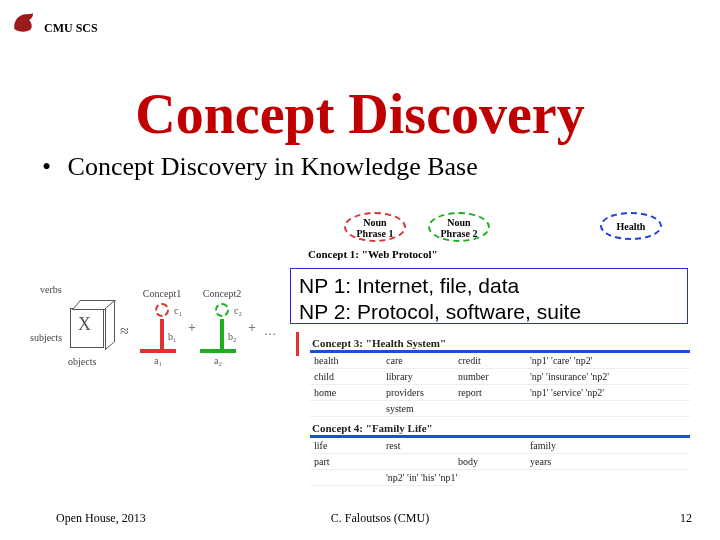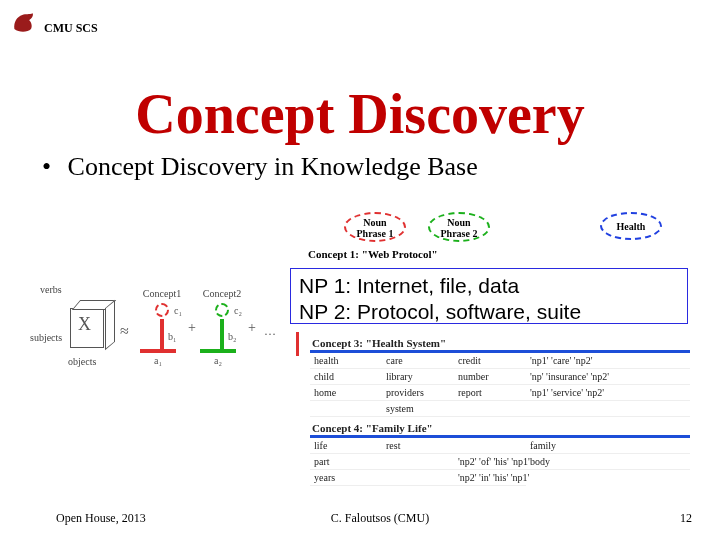--- a/index.html
+++ b/index.html
@@ -317,21 +317,20 @@
   </div>
   <div class="table-block">
     <div class="table-title">Concept 4: "Family Life"</div>
     <div class="table-grid">
       <div class="tcell">life</div>
       <div class="tcell">rest</div>
       <div class="tcell"></div>
       <div class="tcell">family</div>
       <div class="tcell">part</div>
       <div class="tcell"></div>
-      <div class="tcell">'np2' 'of' 'his' 'np1'</div>
       <div class="tcell">body</div>
       <div class="tcell">years</div>
       <div class="tcell"></div>
       <div class="tcell">'np2' 'in' 'his' 'np1'</div>
     </div>
   </div>
 </div>
 
 <div class="footer">
   <span class="footer-left">Open House, 2013</span>

